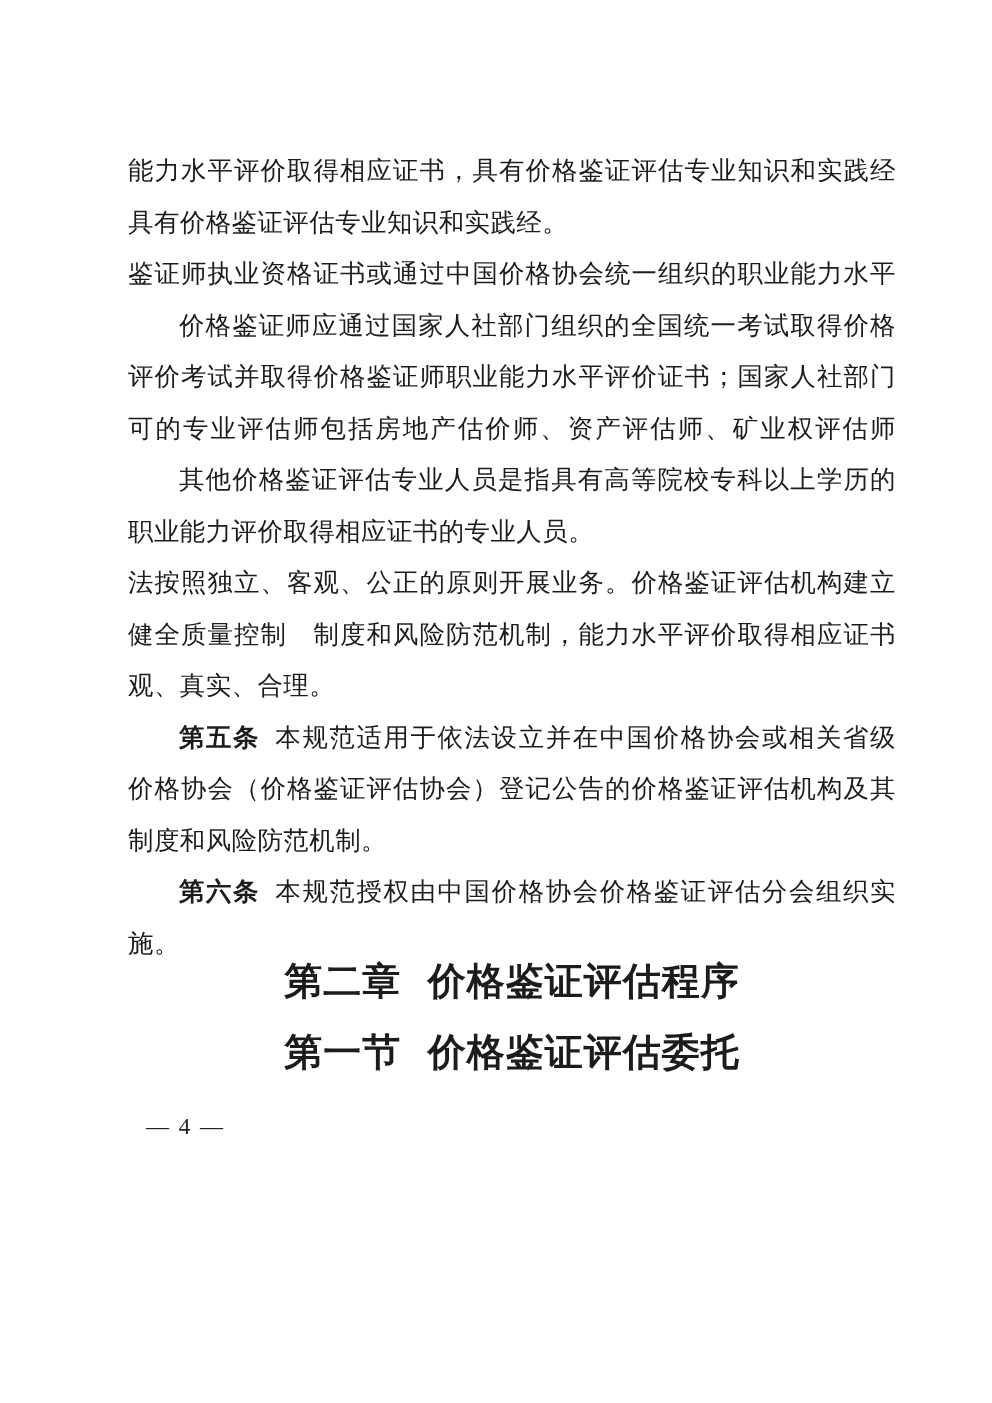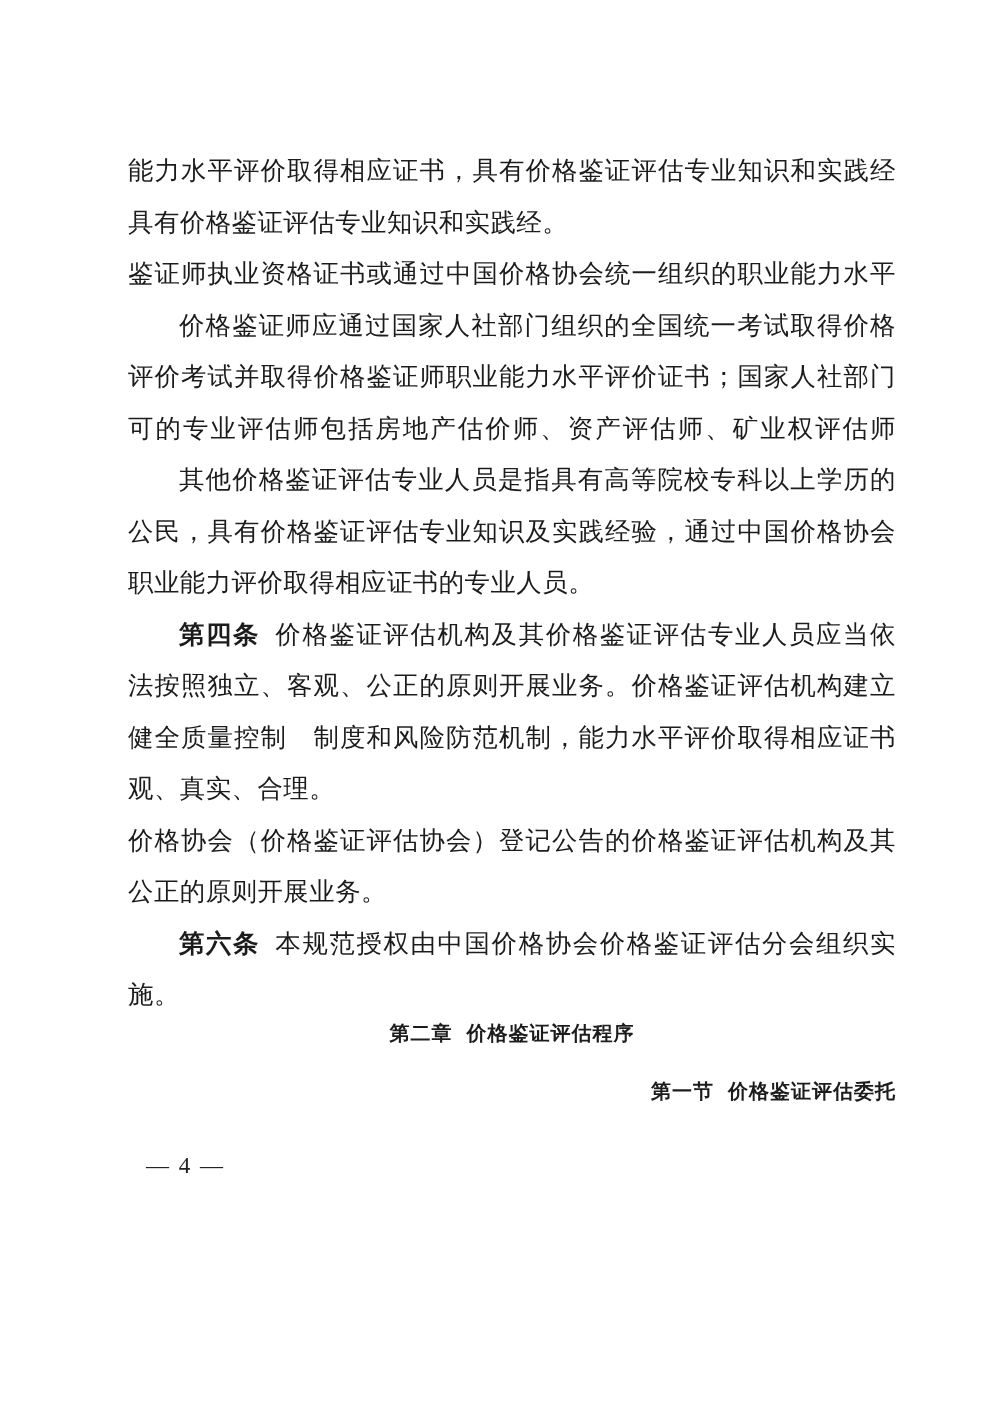--- a/index.html
+++ b/index.html
@@ -34,27 +34,27 @@
   }
   .term {
     font-weight: bold;
     font-family: "Liberation Sans", sans-serif;
     margin-right: 0.6em;
   }
   .term:empty { display: none; margin: 0; }
   .heading {
     font-family: "Liberation Sans", sans-serif;
     font-weight: bold;
-    font-size: 20px;
+    font-size: 38px;
     line-height: 44px;
     text-align: center;
     letter-spacing: 1px;
   }
   .heading.chapter { margin-top: -10px; }
-  .heading.section { margin-top: 14px; text-align: right; }
+  .heading.section { margin-top: 27px; }
   .heading .num { margin-right: 0.7em; }
   .line.first-of-section { margin-top: 8px; }
   .footer {
     font-size: 23px;
     line-height: 30px;
     margin: 38px 0 0 18px;
     letter-spacing: 2px;
     color: #222222;
   }
 </style>
@@ -64,30 +64,29 @@
 <div class="page">
   <div class="content">
 
     <div class="line"><span>能力水平评价取得相应证书，具有价格鉴证评估专业知识和实践经</span></div>
     <div class="line end"><span>具有价格鉴证评估专业知识和实践经。</span></div>
     <div class="line"><span>鉴证师执业资格证书或通过中国价格协会统一组织的职业能力水平</span></div>
     <div class="line indent"><span>价格鉴证师应通过国家人社部门组织的全国统一考试取得价格</span></div>
     <div class="line"><span>评价考试并取得价格鉴证师职业能力水平评价证书；国家人社部门认</span></div>
     <div class="line"><span>可的专业评估师包括房地产估价师、资产评估师、矿业权评估师等。</span></div>
     <div class="line indent"><span>其他价格鉴证评估专业人员是指具有高等院校专科以上学历的</span></div>
-    <div class="line"><span>公民，具有价格鉴证评估专业知识及实践经验，通过中国价格协会</span></div>
     <div class="line end"><span>职业能力评价取得相应证书的专业人员。</span></div>
 
-    <div class="line indent"><b class="term">第四条</b><span>价格鉴证评估机构及其价格鉴证评估专业人员应当依</span></div>
     <div class="line"><span>法按照独立、客观、公正的原则开展业务。价格鉴证评估机构建立</span></div>
     <div class="line"><span>健全质量控制　制度和风险防范机制，能力水平评价取得相应证书</span></div>
     <div class="line end"><span>观、真实、合理。</span></div>
 
+    <div class="line indent"><b class="term">第五条</b><span>本规范适用于依法设立并在中国价格协会或相关省级</span></div>
     <div class="line"><span>价格协会（价格鉴证评估协会）登记公告的价格鉴证评估机构及其</span></div>
-    <div class="line end"><span>公正的原则开展业务。</span></div>
+    <div class="line end"><span>制度和风险防范机制。</span></div>
 
     <div class="line indent"><b class="term">第六条</b><span>本规范授权由中国价格协会价格鉴证评估分会组织实</span></div>
     <div class="line end"><span>施。</span></div>
 
     <div class="heading chapter">
       <span class="num">第二章</span><span>价格鉴证评估程序</span>
     </div>
 
     <div class="heading section">
       <span class="num">第一节</span><span>价格鉴证评估委托</span>

